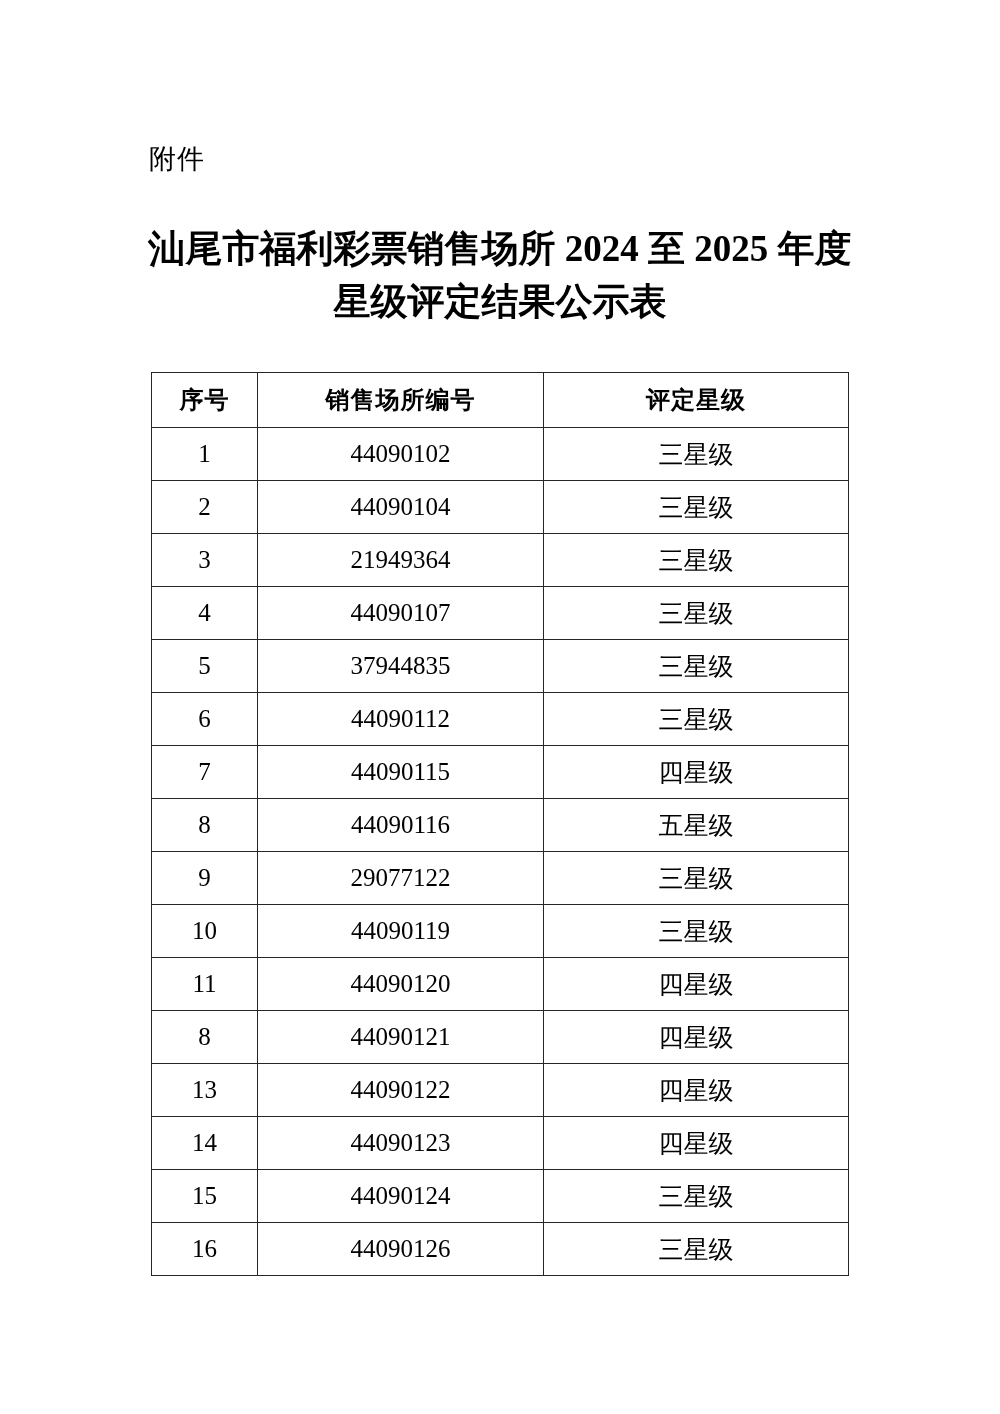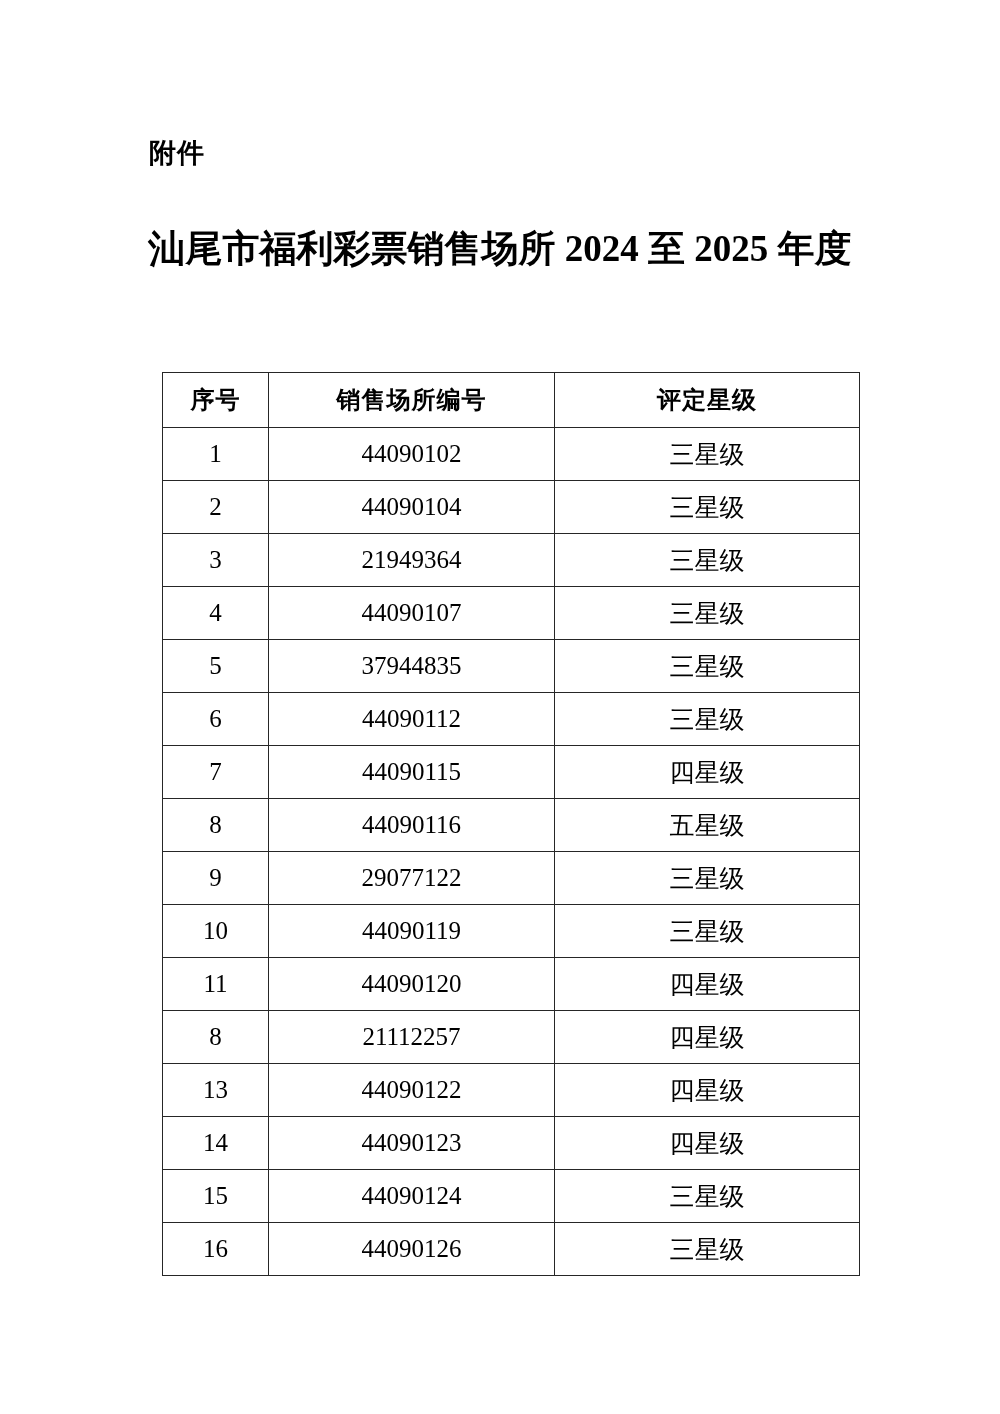--- a/index.html
+++ b/index.html
@@ -9,42 +9,42 @@
     width: 1000px;
     height: 1414px;
     margin: 0 auto;
     background: #ffffff;
     overflow: hidden;
     color: #000000;
   }
   .attachment-label {
     position: absolute;
     left: 149px;
-    top: 135px;
+    top: 141px;
     font-family: "Liberation Sans", "DejaVu Sans", sans-serif;
-    font-weight: 700;
+    font-weight: 400;
     font-size: 27px;
     letter-spacing: 1px;
     color: #000000;
   }
   .doc-title {
     position: absolute;
     left: 0;
     top: 222px;
     width: 100%;
     text-align: center;
     font-family: "Liberation Serif", "DejaVu Serif", serif;
     font-weight: bold;
     font-size: 37px;
     line-height: 53px;
     color: #000000;
   }
   .rating-table {
     position: absolute;
-    left: 162px;
+    left: 151px;
     top: 372px;
     width: 697px;
     border-collapse: collapse;
     table-layout: fixed;
   }
   .rating-table col.c1 { width: 106px; }
   .rating-table col.c2 { width: 286px; }
   .rating-table col.c3 { width: 305px; }
   .rating-table th, .rating-table td {
     border: 1.5px solid #262626;
@@ -69,20 +69,21 @@
 </style>
 </head>
 <body>
 
 <div class="page">
 
   <div class="attachment-label">附件</div>
 
   <div class="doc-title">
     <div>汕尾市福利彩票销售场所 2024 至 2025 年度</div>
+    <div>星级评定结果公示表</div>
   </div>
 
   <table class="rating-table">
     <colgroup>
       <col class="c1">
         <col class="c2">
         <col class="c3">
     </colgroup>
     <thead>
       <tr>
@@ -142,21 +143,21 @@
           <td>44090119</td>
           <td>三星级</td>
         </tr>
         <tr>
           <td>11</td>
           <td>44090120</td>
           <td>四星级</td>
         </tr>
         <tr>
           <td>8</td>
-          <td>21112257</td>
+          <td>44090121</td>
           <td>四星级</td>
         </tr>
         <tr>
           <td>13</td>
           <td>44090122</td>
           <td>四星级</td>
         </tr>
         <tr>
           <td>14</td>
           <td>44090123</td>

